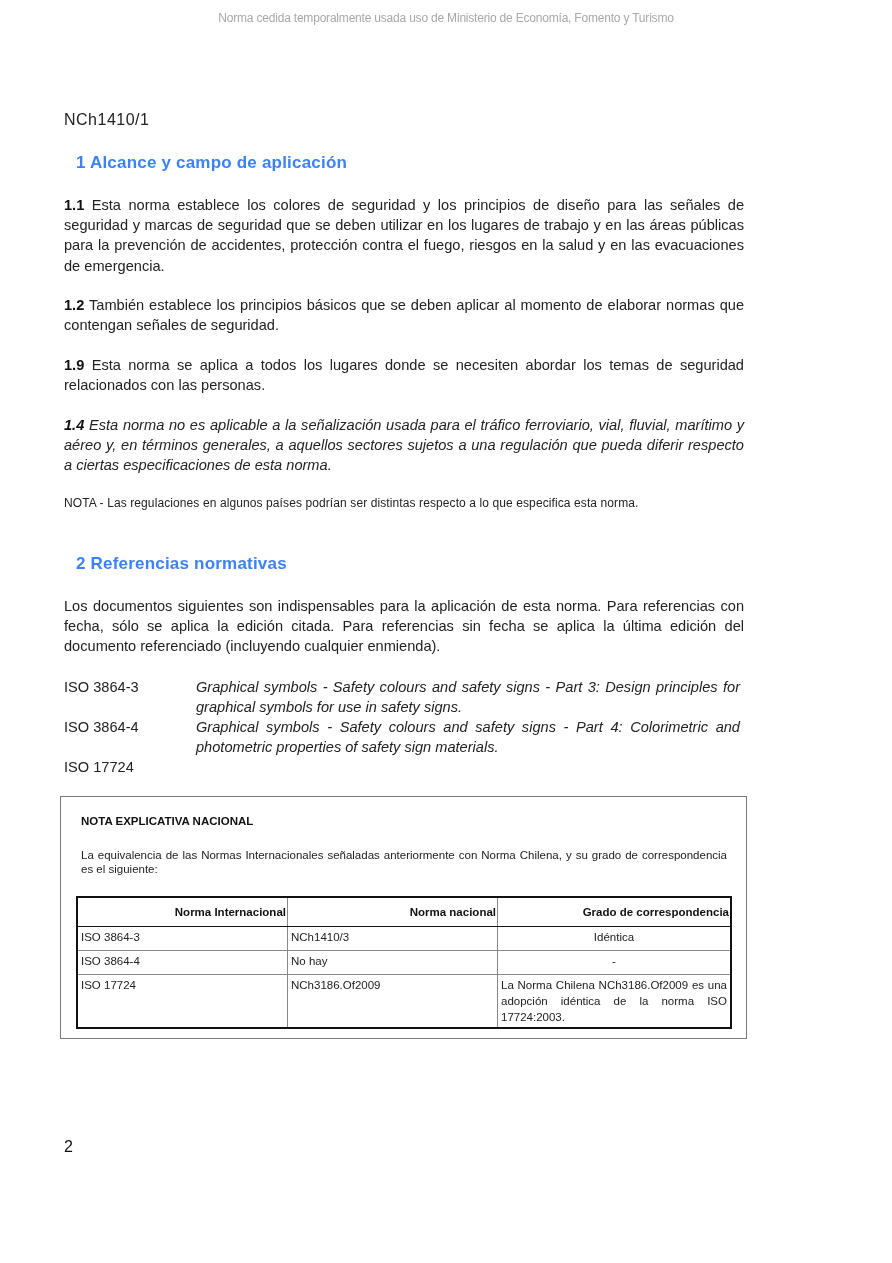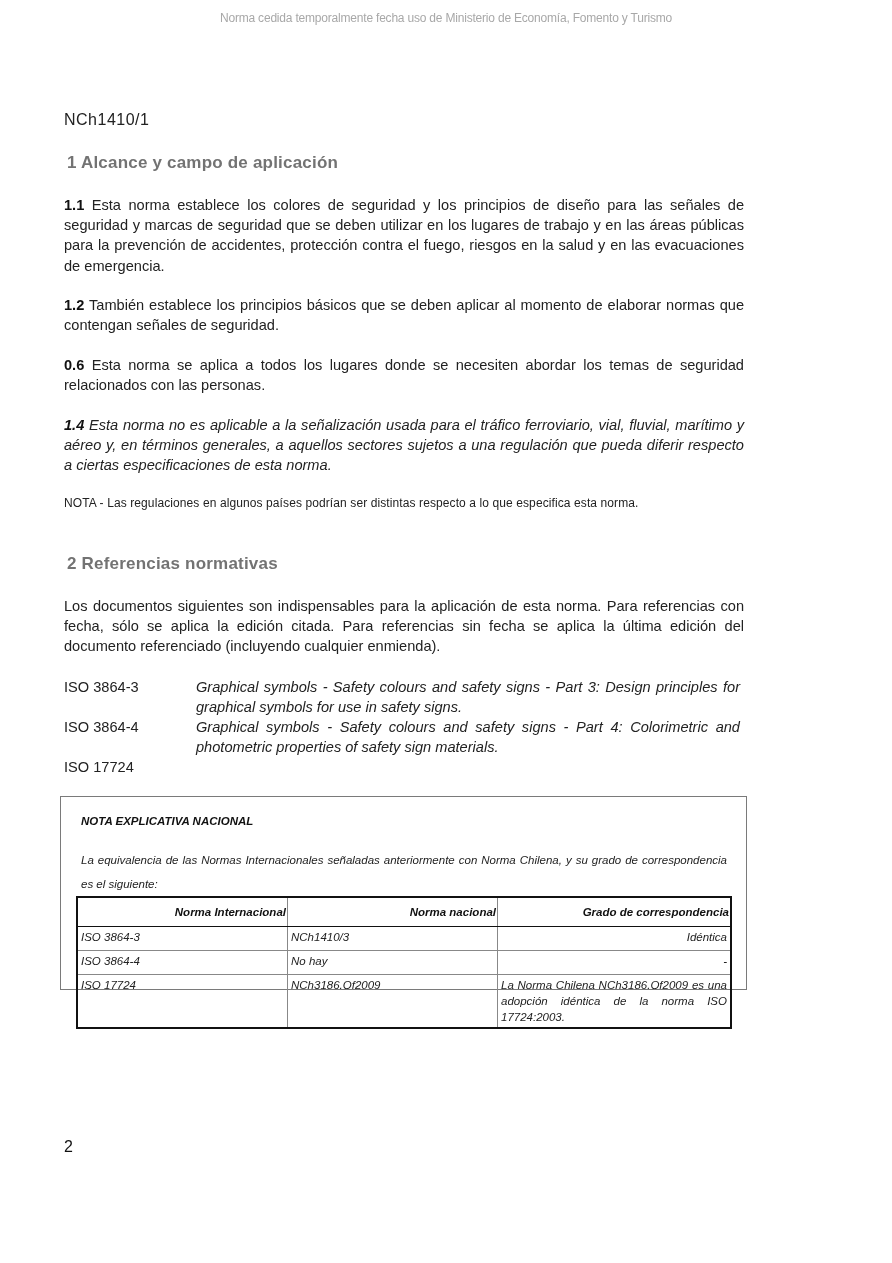--- a/index.html
+++ b/index.html
@@ -1,65 +1,65 @@
 <!DOCTYPE html>
 <html><head>
 <meta charset="utf-8">
 <style>
   html, body { margin: 0; padding: 0; background: #ffffff; }
   body { width: 892px; height: 1263px; position: relative; overflow: hidden;
          font-family: "Liberation Sans", sans-serif; color: #1a1a1a; }
   .watermark { position: absolute; top: 11px; left: 0; width: 892px; text-align: center;
                font-size: 12px; color: #a8a8a8; letter-spacing: -0.2px; }
   .docid { position: absolute; top: 111px; left: 64px; font-size: 16px; letter-spacing: 0.5px; color: #222; }
-  .h1 { position: absolute; left: 67px; font-size: 17px; font-weight: bold; color: #737373; letter-spacing: 0.2px; }
+  .h1 { position: absolute; left: 76px; font-size: 17px; font-weight: bold; color: #3b82f6; letter-spacing: 0.2px; }
   .para { position: absolute; left: 64px; width: 680px; font-size: 14.6px; line-height: 20.2px;
           text-align: justify; color: #222; }
   .para b { font-weight: bold; color: #111; margin-top: 32px; }
   .nota { position: absolute; left: 64px; top: 496px; font-size: 12px; color: #222; letter-spacing: 0.1px; }
   .refs { position: absolute; left: 64px; top: 677px; width: 676px; font-size: 14.6px; line-height: 20px; color: #222; }
   .ref-row { display: flex; }
   .ref-code { width: 132px; flex: none; }
   .ref-title { flex: 1; font-style: italic; text-align: justify; }
-  .box { position: absolute; left: 60px; top: 796px; width: 687px; height: 194px;
-         border: 1px solid #7a7a7a; border-bottom: 1px solid #7a7a7a; box-sizing: border-box; font-style: italic; }
+  .box { position: absolute; left: 60px; top: 796px; width: 687px; height: 243px;
+         border: 1px solid #7a7a7a; border-bottom: 1px solid #7a7a7a; box-sizing: border-box; }
   .box-title { position: absolute; left: 20px; top: 18px; font-size: 11.5px; font-weight: bold; color: #111; }
-  .box-text { position: absolute; left: 20px; top: 51px; width: 646px; font-size: 11.5px; line-height: 24px;
+  .box-text { position: absolute; left: 20px; top: 51px; width: 646px; font-size: 11.5px; line-height: 14px;
               text-align: justify; color: #222; }
   table.corr { position: absolute; left: 15px; top: 99px; width: 656px; border-collapse: collapse;
                border: 2px solid #111; font-size: 11.5px; color: #222; }
   table.corr th { font-weight: normal; height: 26px; border: 1px solid #888; border-bottom: 1.5px solid #111;
                   text-align: right; color: #111; font-weight: 600; }
   table.corr td { border: 1px solid #888; vertical-align: top; padding: 2px 3px 2px 3px; height: 19px; line-height: 16px; }
-  table.corr td.center { text-align: right; }
+  table.corr td.center { text-align: center; }
   table.corr td.just { text-align: justify; }
   .col1 { width: 207px; } .col2 { width: 207px; }
   .pagenum { position: absolute; left: 64px; top: 1138px; font-size: 16px; color: #111; }
 </style>
 </head>
 <body>
 
-<div class="watermark">Norma cedida temporalmente fecha uso de Ministerio de Economía, Fomento y Turismo</div>
+<div class="watermark">Norma cedida temporalmente usada uso de Ministerio de Economía, Fomento y Turismo</div>
 
 <div class="docid">NCh1410/1</div>
 
 <div class="h1" style="top:153px;">1 Alcance y campo de aplicación</div>
 
 <div class="para" style="top:195px;">
   <b>1.1</b>
   <span>Esta norma establece los colores de seguridad y los principios de diseño para las señales de seguridad y marcas de seguridad que se deben utilizar en los lugares de trabajo y en las áreas públicas para la prevención de accidentes, protección contra el fuego, riesgos en la salud y en las evacuaciones de emergencia.</span>
 </div>
 
 <div class="para" style="top:295px;">
   <b>1.2</b>
   <span>También establece los principios básicos que se deben aplicar al momento de elaborar normas que contengan señales de seguridad.</span>
 </div>
 
 <div class="para" style="top:355px;">
-  <b>0.6</b>
+  <b>1.9</b>
   <span>Esta norma se aplica a todos los lugares donde se necesiten abordar los temas de seguridad relacionados con las personas.</span>
 </div>
 
 <div class="para" style="top:415px;font-style:italic;">
   <b>1.4</b>
   <span>Esta norma no es aplicable a la señalización usada para el tráfico ferroviario, vial, fluvial, marítimo y aéreo y, en términos generales, a aquellos sectores sujetos a una regulación que pueda diferir respecto a ciertas especificaciones de esta norma.</span>
 </div>
 
 <div class="nota">NOTA - Las regulaciones en algunos países podrían ser distintas respecto a lo que especifica esta norma.</div>
 

